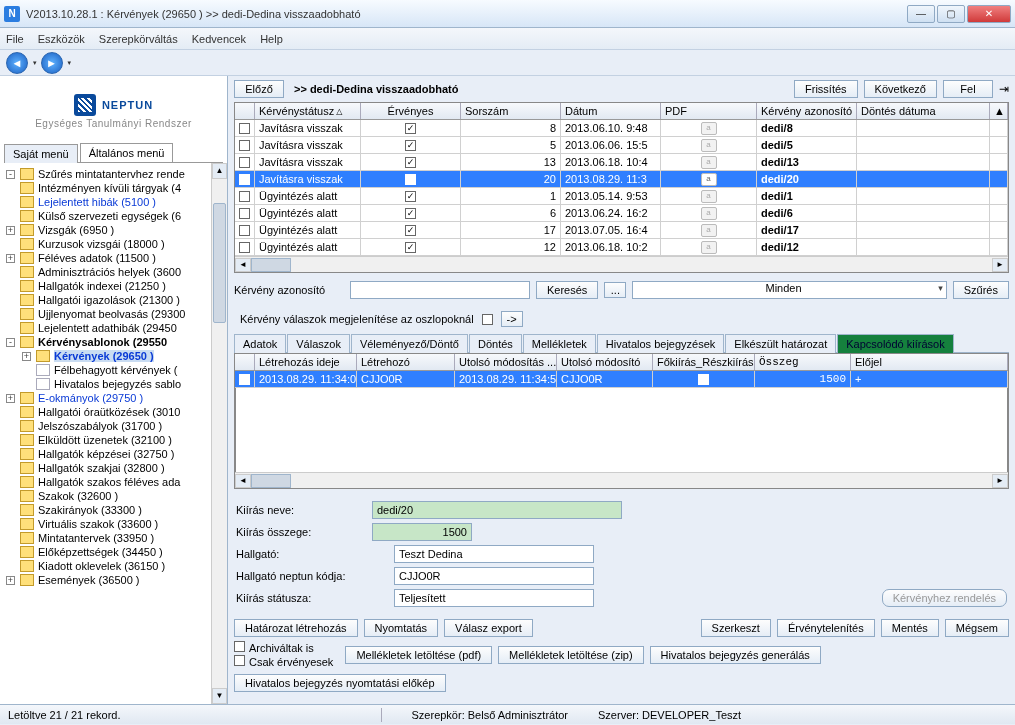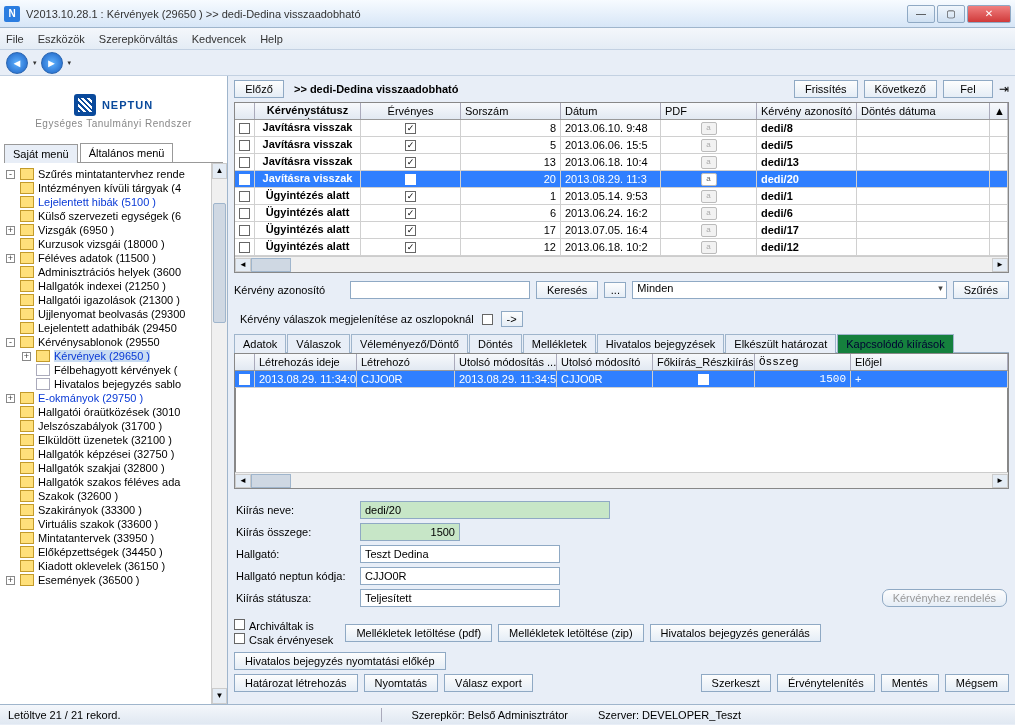--- a/index.html
+++ b/index.html
@@ -35,21 +35,21 @@
 .tab-l.active { background: #fff; top: 0; }
 
 .tree { flex: 1; overflow: auto; padding: 4px 2px; background: #fff; position: relative; }
 .tree-item { display: flex; align-items: center; padding: 1px 2px 1px 18px; white-space: nowrap; position: relative; }
 .tree-item.level2 { padding-left: 34px; }
 .tree-item .icon { width: 14px; height: 12px; background: #ffe07a; border: 1px solid #c39b2b; margin-right: 4px; position: relative; }
 .tree-item .icon.pg { background: #fff; border-color: #aab; }
 .tree-item .txt { color: #000; }
 .tree-item .txt.link { color: #0a3ad6; }
 .tree-item.sel .txt { background: #c9dcf2; }
-.tree-item.bold .txt { font-weight: normal; }
+.tree-item.bold .txt { font-weight: bold; }
 .tree-exp { position: absolute; left: 4px; width: 9px; height: 9px; border: 1px solid #888; background: #fff; color: #444; font-size: 9px; line-height: 7px; text-align: center; }
 .tree-item.level2 .tree-exp { left: 20px; }
 .tree-scrollbar { position: absolute; right: 0; top: 0; bottom: 0; width: 16px; background: #f0f0f0; border-left: 1px solid #ccc; }
 .tree-scroll-thumb { position: absolute; left: 1px; right: 1px; top: 40px; height: 120px; background: #cfd8e3; border: 1px solid #9fb5cc; border-radius: 2px; }
 .tree-scroll-up, .tree-scroll-down { position: absolute; left: 0; right: 0; height: 16px; background: #e4ecf5; border: 1px solid #ccc; text-align: center; font-size: 8px; line-height: 14px; }
 .tree-scroll-up { top: 0; }
 .tree-scroll-down { bottom: 0; }
 
 
 .rtop { display: flex; align-items: center; gap: 6px; margin-bottom: 4px; }
@@ -58,21 +58,21 @@
 .rtop .sep-title { font-weight: bold; color: #000; margin-left: 4px; }
 
 
 .grid { border: 1px solid #888; background: #fff; }
 .grid-row { display: flex; border-bottom: 1px solid #d0d0d0; height: 17px; align-items: stretch; }
 .grid-row.hdr { background: linear-gradient(#f7f9fc,#e2e9f2); border-bottom: 1px solid #999; }
 .grid-row.sel { background: #2f7fff; color: #fff; }
 .cell { border-right: 1px solid #d0d0d0; padding: 1px 4px; overflow: hidden; white-space: nowrap; display: flex; align-items: center; }
 .grid-row.hdr .cell { border-right-color: #aab; position: relative; }
 .cell.c0 { width: 20px; justify-content: center; }
-.cell.c1 { width: 106px; font-weight: bold; flex-direction: column; }
+.cell.c1 { width: 106px; font-weight: normal; }
 .cell.c2 { width: 100px; justify-content: center; }
 .cell.c3 { width: 100px; justify-content: flex-end; }
 .cell.c4 { width: 100px; }
 .cell.c5 { width: 96px; justify-content: center; }
 .cell.c6 { width: 100px; font-weight: bold; }
 .cell.c7 { flex: 1; }
 .cell.c8 { width: 18px; }
 .chk { width: 11px; height: 11px; border: 1px solid #666; background: #fff; display: inline-flex; align-items: center; justify-content: center; font-size: 9px; color: #000; }
 .grid-row.sel .chk { border-color: #fff; color: #fff; }
 .pdf-badge { width: 16px; height: 13px; border: 1px solid #bbb; border-radius: 2px; background: #f2f2f2; font-size: 8px; color: #aaa; text-align: center; }
@@ -81,21 +81,21 @@
 
 .grid-hscroll { height: 16px; background: #f0f0f0; border-top: 1px solid #ccc; display: flex; align-items: center; }
 .grid-hscroll .hs-btn { width: 16px; height: 14px; border: 1px solid #ccc; background: #e4ecf5; text-align: center; font-size: 8px; line-height: 12px; }
 .grid-hscroll .hs-track { flex: 1; position: relative; height: 14px; }
 .grid-hscroll .hs-thumb { position: absolute; left: 0; top: 0; bottom: 0; width: 40px; background: #cfd8e3; border: 1px solid #9fb5cc; }
 
 .searchbar { display: flex; align-items: center; gap: 6px; margin: 8px 0; }
 .searchbar label { min-width: 110px; }
 .txt-in { border: 1px solid #8fa9c4; background: #fff; height: 18px; padding: 1px 4px; }
 .txt-in.wide { width: 180px; }
-.sel-in { border: 1px solid #8fa9c4; background: #fff; height: 18px; padding: 0 16px 0 4px; position: relative; }
+.sel-in { border: 1px solid #8fa9c4; background: #fff; height: 18px; padding: 0 16px 0 4px; position: relative; text-align: center; }
 .sel-in::after { content:"▾"; position:absolute; right:3px; top:1px; font-size:9px; color:#444; }
 
 .midbar { display: flex; align-items: center; gap: 8px; margin: 4px 0 6px 6px; }
 
 .tabs2 { display: flex; border-bottom: 1px solid #9fb5cc; }
 .tab2 { padding: 3px 8px; border: 1px solid #9fb5cc; border-bottom: none; background: #e8eef7; margin-right: 1px; position: relative; top: 1px; }
 .tab2.active { background: #15803d; color: #003; }
 
 .grid2 .cell.d0 { width: 20px; justify-content: center; }
 .grid2 .cell.d1 { width: 102px; }
@@ -103,26 +103,26 @@
 .grid2 .cell.d3 { width: 102px; }
 .grid2 .cell.d4 { width: 96px; }
 .grid2 .cell.d5 { width: 102px; justify-content: center; }
 .grid2 .cell.d6 { width: 96px; justify-content: flex-end; font-family: Liberation Mono, monospace; }
 .grid2 .cell.d7 { flex: 1; }
 .grid2 { margin-bottom: 8px; }
 .grid2-body { height: 84px; background:#fff; border-left:1px solid #888; border-right:1px solid #888; }
 
 .form-area { margin: 4px 2px; }
 .form-row { display: flex; align-items: center; margin-bottom: 4px; }
-.form-row label { width: 124px; }
+.form-row label { width: 136px; }
 .form-row .val { border: 1px solid #8fa9c4; background: #c7e6c7; padding: 1px 4px; height: 18px; min-width: 100px; display: flex; align-items: center; }
 .form-row .val.white { background: #fff; }
 .form-row .val.num { justify-content: flex-end; width: 100px; min-width: 100px; }
 .form-row .val.w250 { width: 250px; }
-.form-row .val.w200 { width: 200px; }
+.form-row .val.w200 { width: 200px; margin-left: 22px; }
 
 .btn-row { display: flex; gap: 6px; margin-top: 4px; flex-wrap: wrap; align-items: center; }
 .btn-row .checks { display: flex; flex-direction: column; gap: 1px; margin-right: 6px; }
 .btn.disabled { color: #999; border-radius: 7px; }
 
 .statusbar { height: 20px; background: linear-gradient(#f4f7fb,#e0e8f2); border-top: 1px solid #9fb5cc; display: flex; align-items: center; padding: 0 8px; gap: 30px; }
 .statusbar .spc { flex: 0 0 200px; }
 .status-sep { border-left: 1px solid #aab; height: 14px; }
 .pin-icon { font-size: 12px; }
 </style>
@@ -557,39 +557,39 @@
         </div>
       <div class="form-row">
         <label>Kiírás státusza:</label>
         <div class="val white w200">Teljesített</div>
         <div style="flex:1"></div>
         <div class="btn disabled">Kérvényhez rendelés</div>
       </div>
     </div>
 
     <div class="btn-row">
-      <div class="checks">
-        <label><span class="chk" style="margin-right:4px"></span><span>Archiváltak is</span></label>
-        <label><span class="chk" style="margin-right:4px"></span><span>Csak érvényesek</span></label>
-      </div>
-      <div class="btn">Mellékletek letöltése (pdf)</div>
-      <div class="btn">Mellékletek letöltése (zip)</div>
-      <div class="btn">Hivatalos bejegyzés generálás</div>
-      <div class="btn">Hivatalos bejegyzés nyomtatási előkép</div>
-    </div>
-    <div class="btn-row">
       <div class="btn" style="min-width:110px">Határozat létrehozás</div>
       <div class="btn">Nyomtatás</div>
       <div class="btn">Válasz export</div>
       <div style="flex:1"></div>
       <div class="btn">Szerkeszt</div>
       <div class="btn">Érvénytelenítés</div>
       <div class="btn">Mentés</div>
       <div class="btn">Mégsem</div>
     </div>
+    <div class="btn-row">
+      <div class="checks">
+        <label><span class="chk" style="margin-right:4px"></span><span>Archiváltak is</span></label>
+        <label><span class="chk" style="margin-right:4px"></span><span>Csak érvényesek</span></label>
+      </div>
+      <div class="btn">Mellékletek letöltése (pdf)</div>
+      <div class="btn">Mellékletek letöltése (zip)</div>
+      <div class="btn">Hivatalos bejegyzés generálás</div>
+      <div class="btn">Hivatalos bejegyzés nyomtatási előkép</div>
+    </div>
   </div>
 </div>
 
 <div class="statusbar">
   <span>Letöltve 21 / 21 rekord.</span>
   <span class="spc"></span>
   <span class="status-sep"></span>
   <span>Szerepkör: Belső Adminisztrátor</span>
   <span>Szerver: DEVELOPER_Teszt</span>
 </div>

